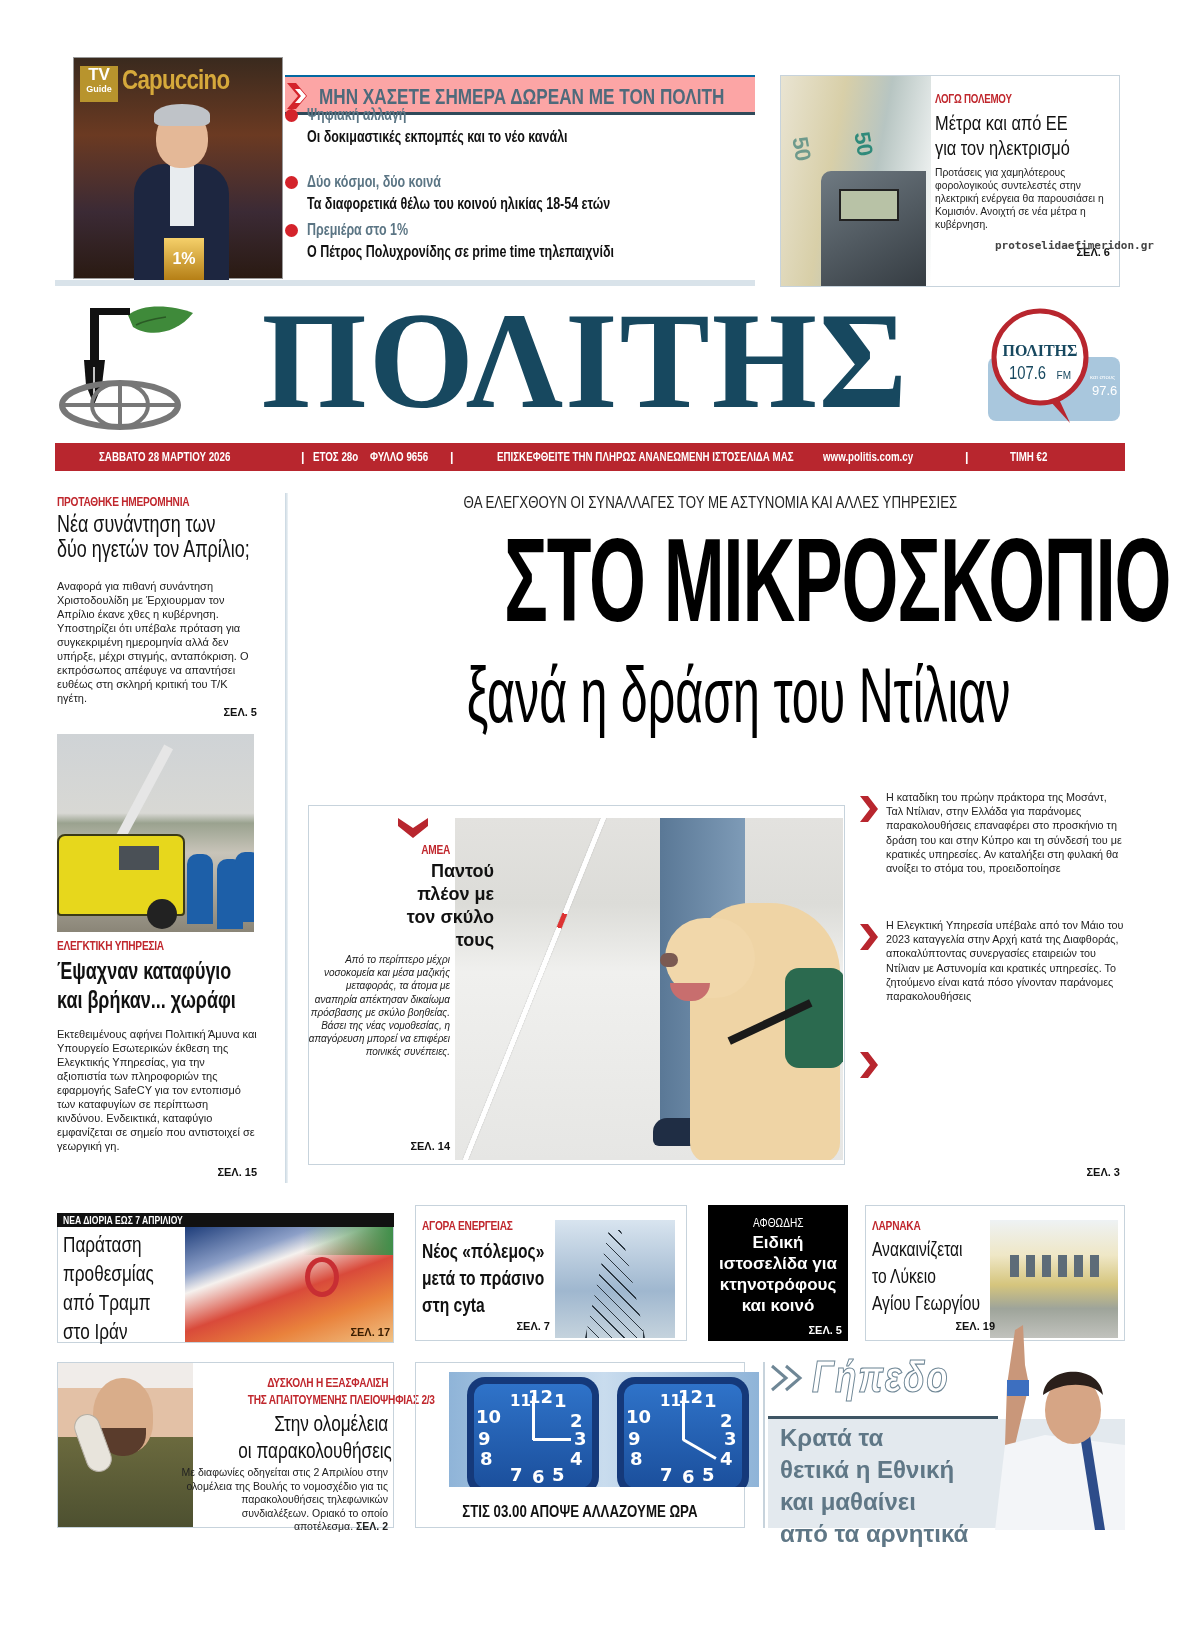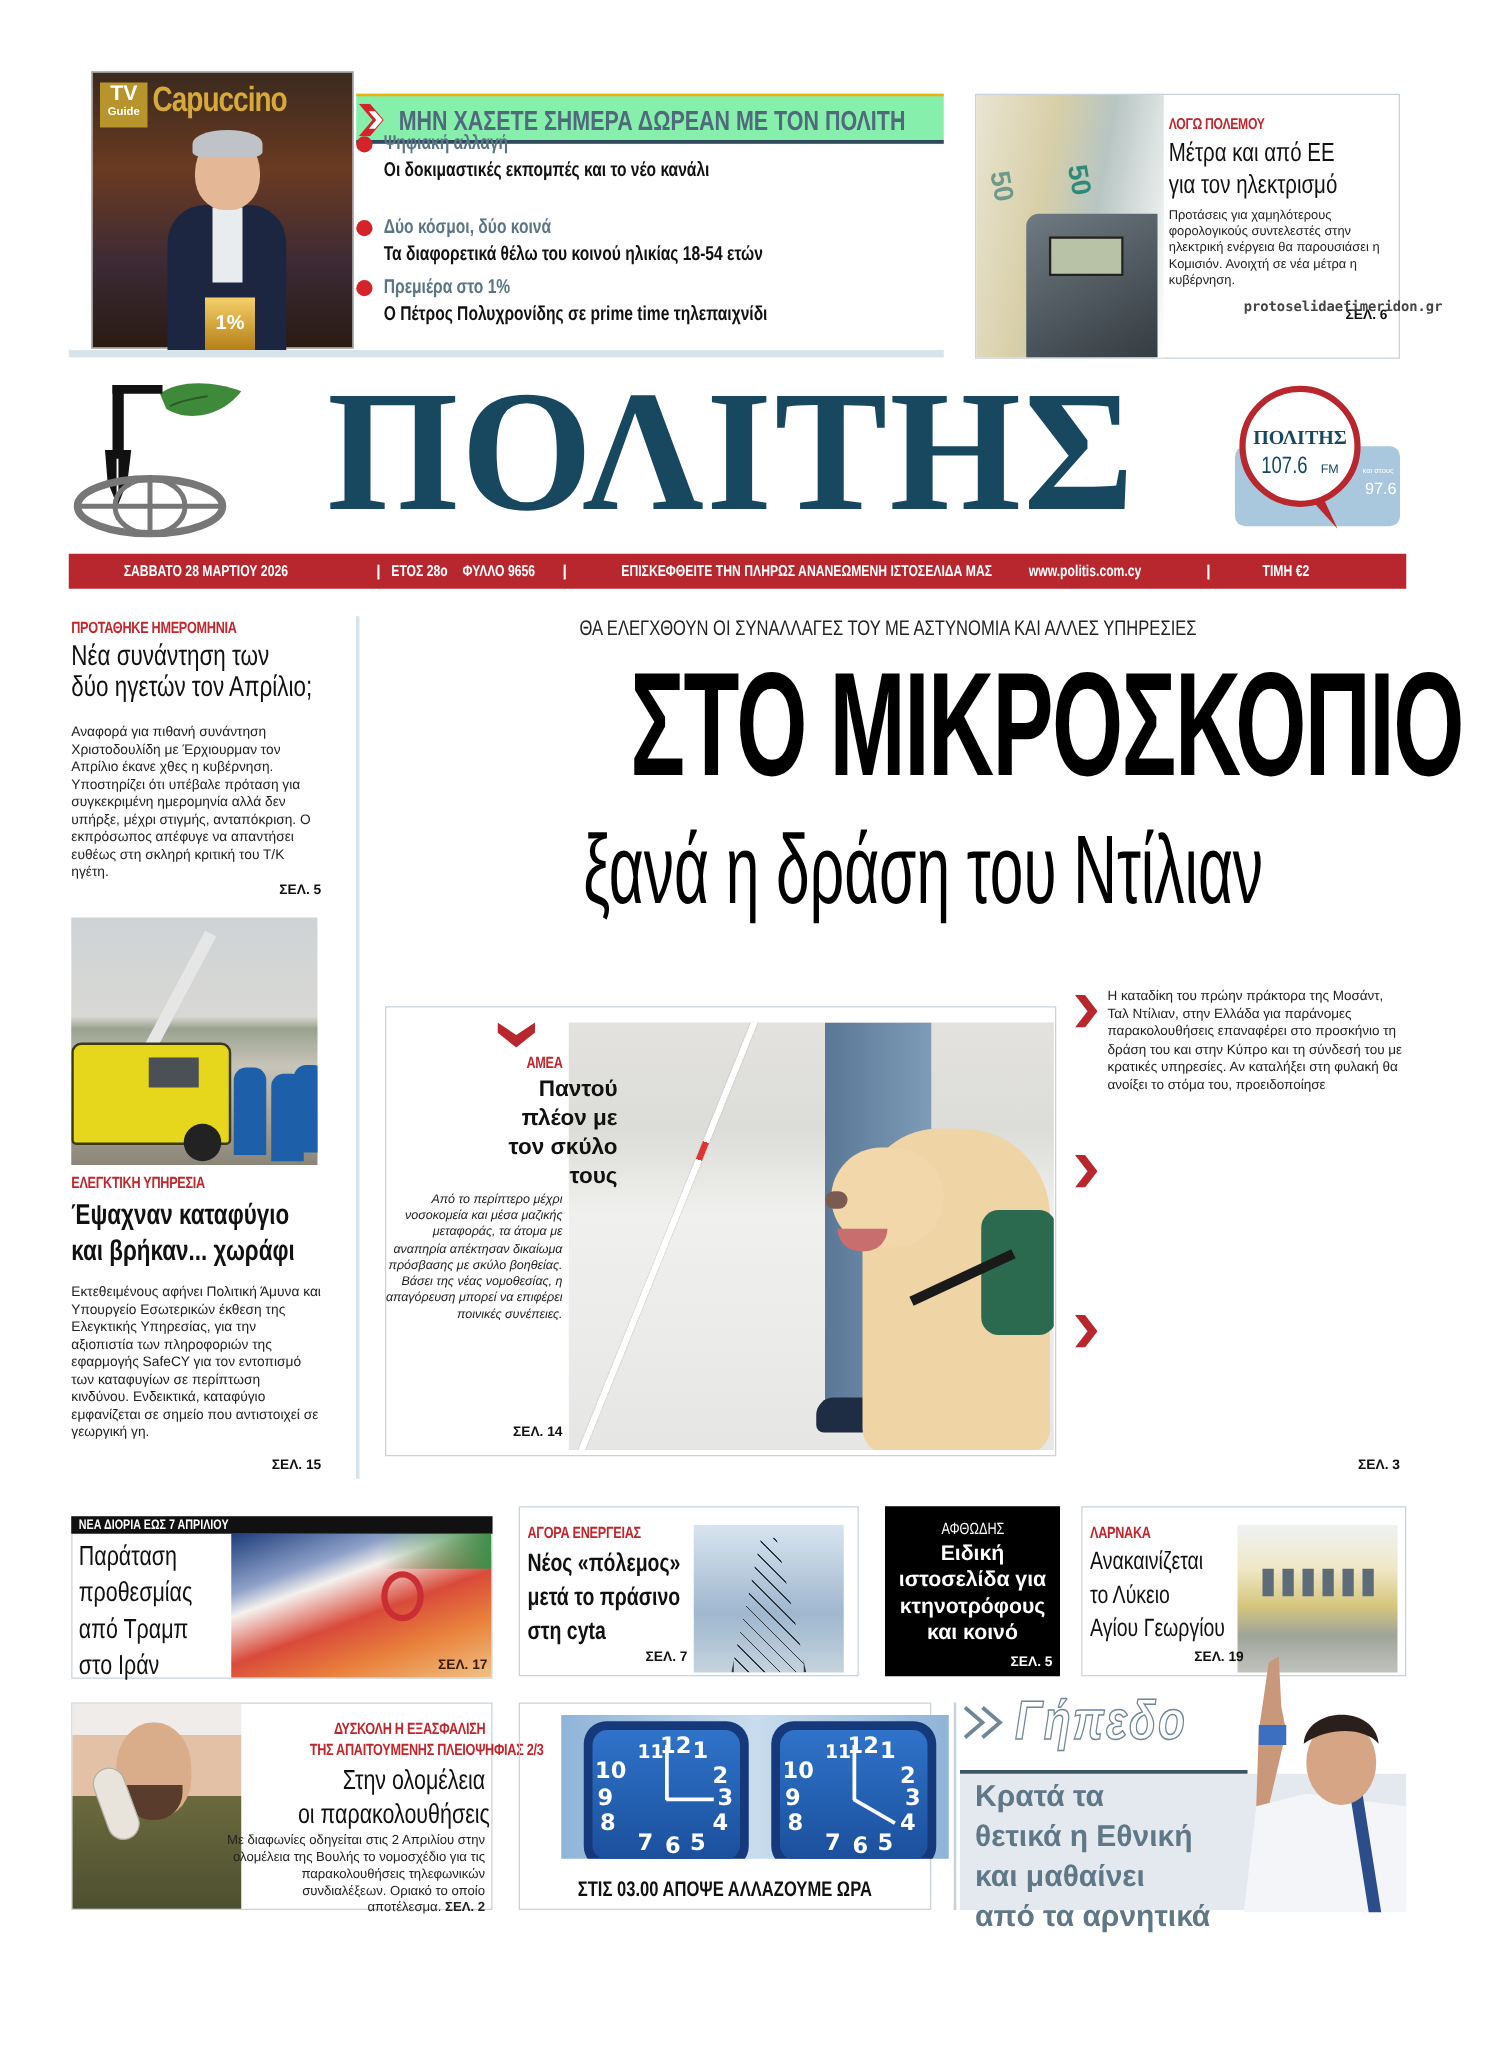--- a/index.html
+++ b/index.html
@@ -18,21 +18,21 @@
   #promo-cover .tv { position: absolute; left: 6px; top: 8px; width: 38px; height: 36px; background: #b8942d; color: #fff; font-weight: bold; font-size: 17px; line-height: 18px; text-align: center; }
   #promo-cover .tv small { display:block; font-size: 9px; line-height: 10px; }
   #promo-cover .mag { position: absolute; left: 48px; top: 6px; font-size: 28px; font-weight: bold; color: #d6a93b; letter-spacing: -1px; transform: scaleX(0.8); transform-origin: left; }
   #promo-cover .person { position: absolute; left: 60px; top: 50px; width: 95px; height: 172px; }
   #promo-cover .head { position:absolute; left: 22px; top: 0; width: 52px; height: 60px; border-radius: 50% 50% 45% 45%; background: #e4b897; }
   #promo-cover .hair { position:absolute; left: 20px; top: -4px; width: 56px; height: 22px; border-radius: 50% 50% 20% 20%; background: #bfc3c8; }
   #promo-cover .suit { position:absolute; left: 0; top: 56px; width: 95px; height: 116px; border-radius: 30px 30px 0 0; background: #1d2640; }
   #promo-cover .shirt { position:absolute; left: 36px; top: 58px; width: 24px; height: 60px; background: #e8ecef; }
   #promo-cover .trophy { position:absolute; left: 30px; top: 130px; width: 40px; height: 42px; background: linear-gradient(#f5d06a,#b57f16); font-weight:bold; font-size: 16px; color:#fff; text-align:center; line-height: 42px; }
 
-  #promo-head { left: 285px; top: 75px; width: 470px; height: 40px; border-top: 2px solid #eab308; border-bottom: 3px solid #2f4a5a; background: #86efac; }
+  #promo-head { left: 285px; top: 75px; width: 470px; height: 40px; border-top: 2px solid #0369a1; border-bottom: 3px solid #2f4a5a; background: #fca5a5; }
   #promo-head .chev { position: absolute; left: 2px; top: 6px; width: 26px; height: 26px; }
   #promo-head .txt { position: absolute; left: 34px; top: 7px; font-size: 22px; font-weight: bold; color: #4f6a7b; }
   .promo-item { left: 285px; width: 470px; }
   .promo-item .dot { position: absolute; left: 0; top: 3px; width: 13px; height: 13px; border-radius: 50%; background: #d4232b; }
   .promo-item .cat { position: absolute; left: 22px; top: 0; font-size: 16px; font-weight: bold; color: #5b7584; }
   .promo-item .ttl { position: absolute; left: 22px; top: 22px; font-size: 16px; font-weight: bold; color: #111; }
   #promo-bottom { left: 55px; top: 280px; width: 700px; height: 6px; background: #d9e3ea; }
 
   
   #tr-box { left: 780px; top: 75px; width: 340px; height: 212px; }
@@ -307,20 +307,21 @@
 <div class="abs bullet" style="top:790px;height:110px;">
   <svg class="bchev" viewBox="0 0 18 26">
       <polygon points="0,0 8,0 18,13 8,26 0,26 10,13" fill="#b8262e"></polygon>
     </svg>
   <div class="btxt">Η καταδίκη του πρώην πράκτορα της Μοσάντ, Ταλ Ντίλιαν, στην Ελλάδα για παράνομες παρακολουθήσεις επαναφέρει στο προσκήνιο τη δράση του και στην Κύπρο και τη σύνδεσή του με κρατικές υπηρεσίες. Αν καταλήξει στη φυλακή θα ανοίξει το στόμα του, προειδοποίησε</div>
 </div>
 <div class="abs bullet" style="top:918px;height:110px;">
   <svg class="bchev" viewBox="0 0 18 26">
       <polygon points="0,0 8,0 18,13 8,26 0,26 10,13" fill="#b8262e"></polygon>
     </svg>
+  <div class="btxt">Η Ελεγκτική Υπηρεσία υπέβαλε από τον Μάιο του 2023 καταγγελία στην Αρχή κατά της Διαφθοράς, αποκαλύπτοντας συνεργασίες εταιρειών του Ντίλιαν με Αστυνομία και κρατικές υπηρεσίες. Το ζητούμενο είναι κατά πόσο γίνονταν παράνομες παρακολουθήσεις</div>
 </div>
 <div class="abs bullet" style="top:1046px;height:120px;">
   <svg class="bchev" viewBox="0 0 18 26">
       <polygon points="0,0 8,0 18,13 8,26 0,26 10,13" fill="#b8262e"></polygon>
     </svg>
 </div>
 <div id="main-sel" class="abs sel">ΣΕΛ. 3</div>
 
 <div id="b1" class="abs"></div>
 <div id="b1-img" class="abs photo">

